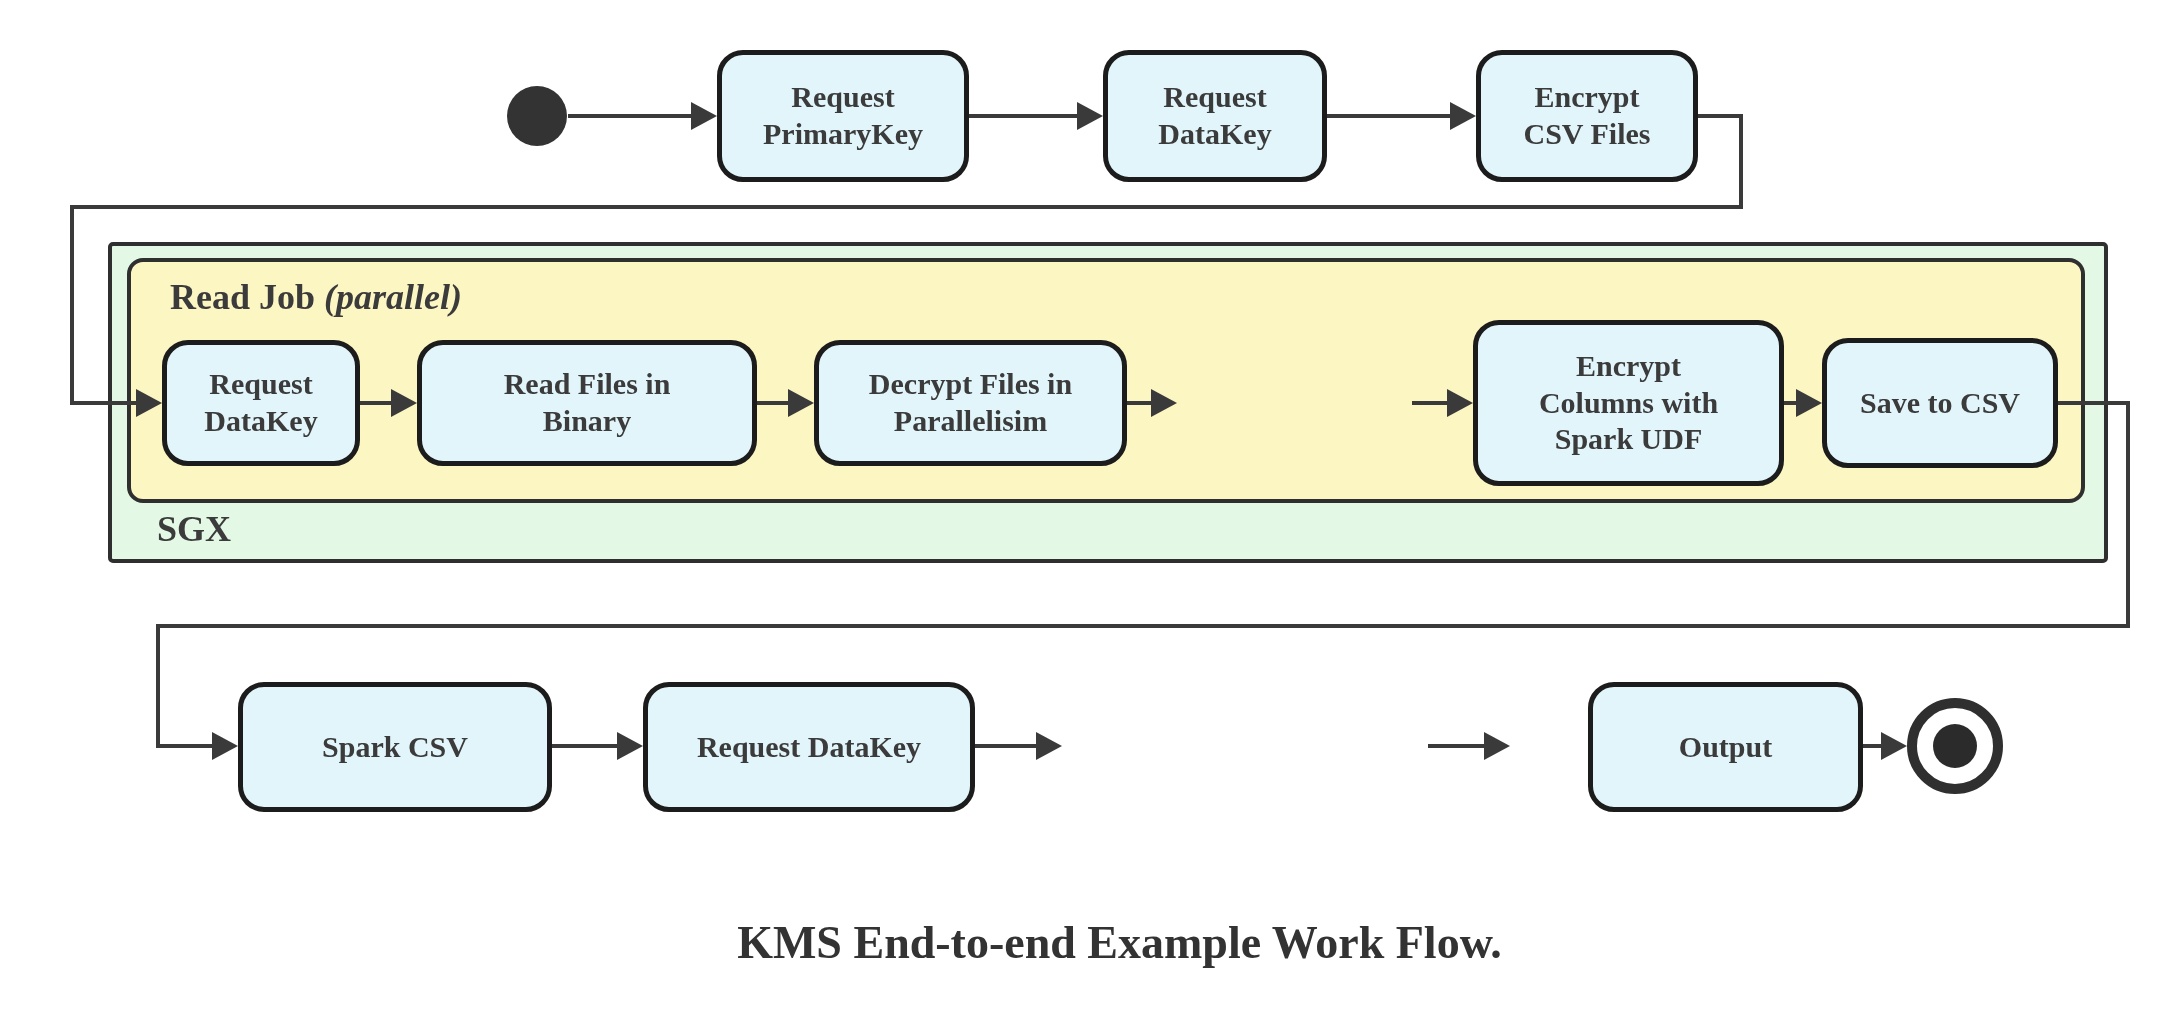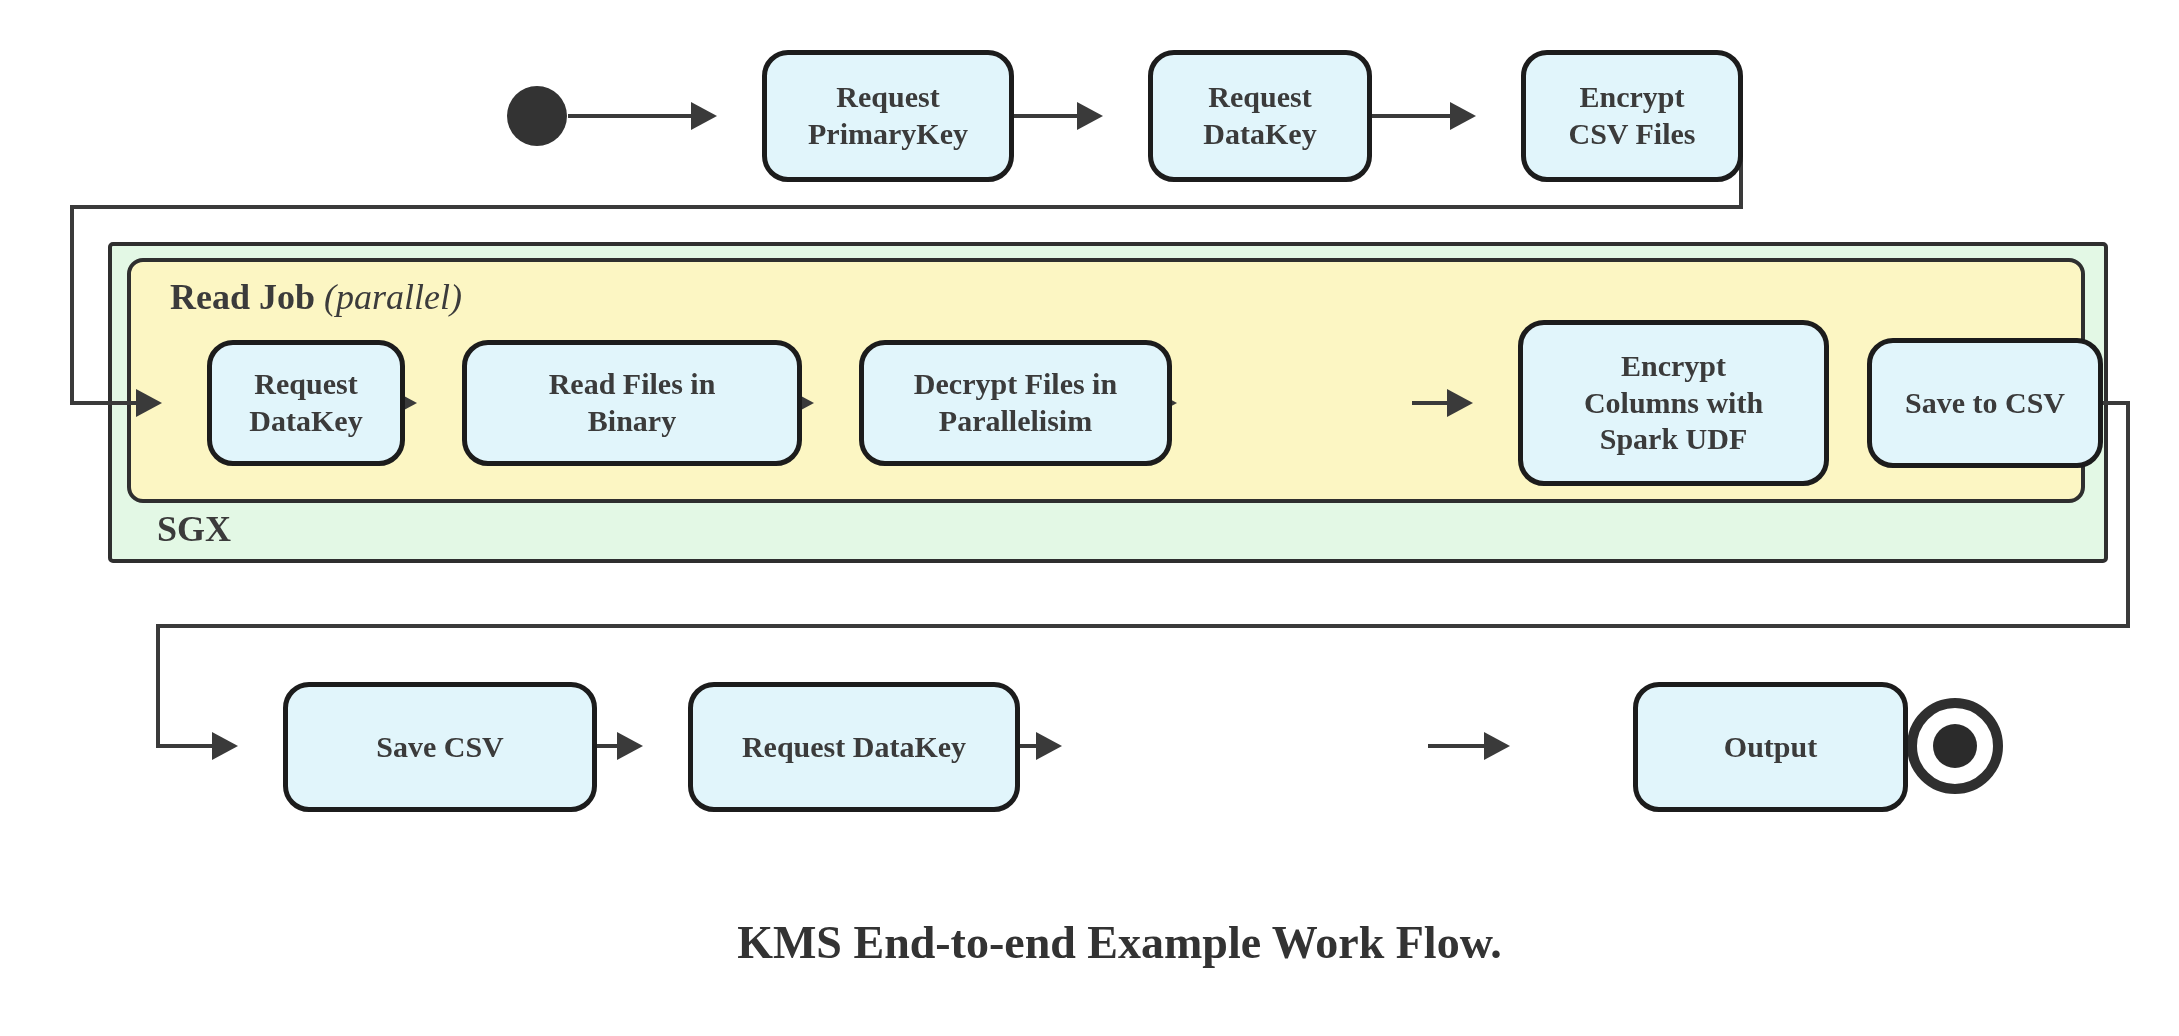--- a/index.html
+++ b/index.html
@@ -6,27 +6,26 @@
   #canvas{
     position:relative;width:2179px;height:1036px;background:#ffffff;overflow:hidden;
     font-family:"Liberation Serif","DejaVu Serif",serif;color:#3b3b3b;
   }
   .node{
     position:absolute;box-sizing:border-box;
     background:#e1f5fb;border:5px solid #1c1c1c;border-radius:26px;
     display:flex;align-items:center;justify-content:center;text-align:center;
     font-weight:bold;font-size:30px;line-height:1.22;white-space:pre-line;
     color:#3b3b3b;
-    margin-left:45px;
   }
   .container-box{position:absolute;box-sizing:border-box;border:4px solid #2f2f2f;}
   .sgx{background:#e3f8e5;border-radius:5px;}
   .sparkjob{background:#fcf6c3;border-radius:16px;}
   .zone-label{position:absolute;font-size:36px;font-weight:bold;color:#3b3b3b;white-space:nowrap;}
-  .zone-label .qualifier{font-weight:normal;font-style:italic;}
+  .zone-label .qualifier{font-weight:bold;font-style:italic;}
   .h{position:absolute;height:4px;background:#3a3a3a;}
   .v{position:absolute;width:4px;background:#3a3a3a;}
   .ah{position:absolute;width:0;height:0;border-top:14px solid transparent;
       border-bottom:14px solid transparent;border-left:26px solid #3a3a3a;}
   .start-dot{position:absolute;width:60px;height:60px;border-radius:50%;background:#333333;}
   .end-ring{position:absolute;width:96px;height:96px;box-sizing:border-box;border-radius:50%;
             border:10px solid #2f2f2f;background:#ffffff;}
   .end-core{position:absolute;inset:0;margin:auto;width:44px;height:44px;border-radius:50%;background:#2b2b2b;}
   .caption{position:absolute;left:30px;top:916px;width:2179px;text-align:center;
            font-size:46px;font-weight:bold;color:#333333;}
@@ -103,19 +102,19 @@
 DataKey</div>
   <div class="node" style="left:417px;top:340px;width:340px;height:126px">Read Files in
 Binary</div>
   <div class="node" style="left:814px;top:340px;width:313px;height:126px">Decrypt Files in
 Parallelisim</div>
   <div class="node" style="left:1473px;top:320px;width:311px;height:166px">Encrypt
 Columns with
 Spark UDF</div>
   <div class="node" style="left:1822px;top:338px;width:236px;height:130px">Save to CSV</div>
 
-  <div class="node" style="left:238px;top:682px;width:314px;height:130px">Save CSV</div>
+  <div class="node" style="left:238px;top:682px;width:314px;height:130px">Spark CSV</div>
   <div class="node" style="left:643px;top:682px;width:332px;height:130px">Request DataKey</div>
   <div class="node" style="left:1588px;top:682px;width:275px;height:130px">Output</div>
 
   <div class="caption">KMS End-to-end Example Work Flow.</div>
 
 </div>
 
 </body></html>

